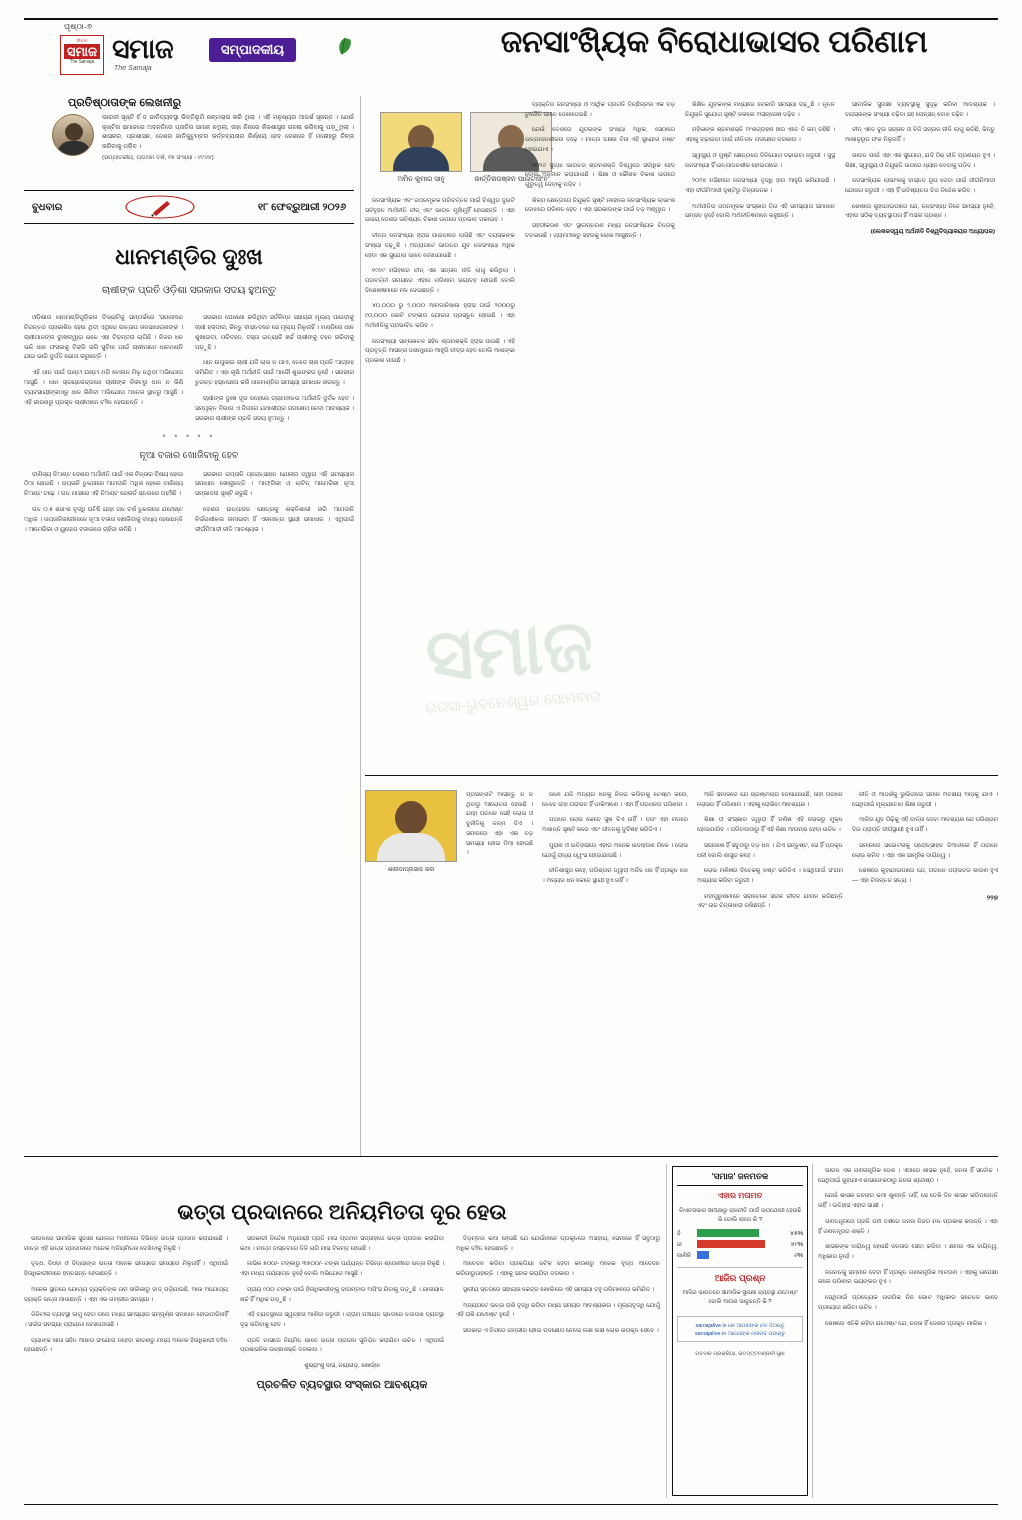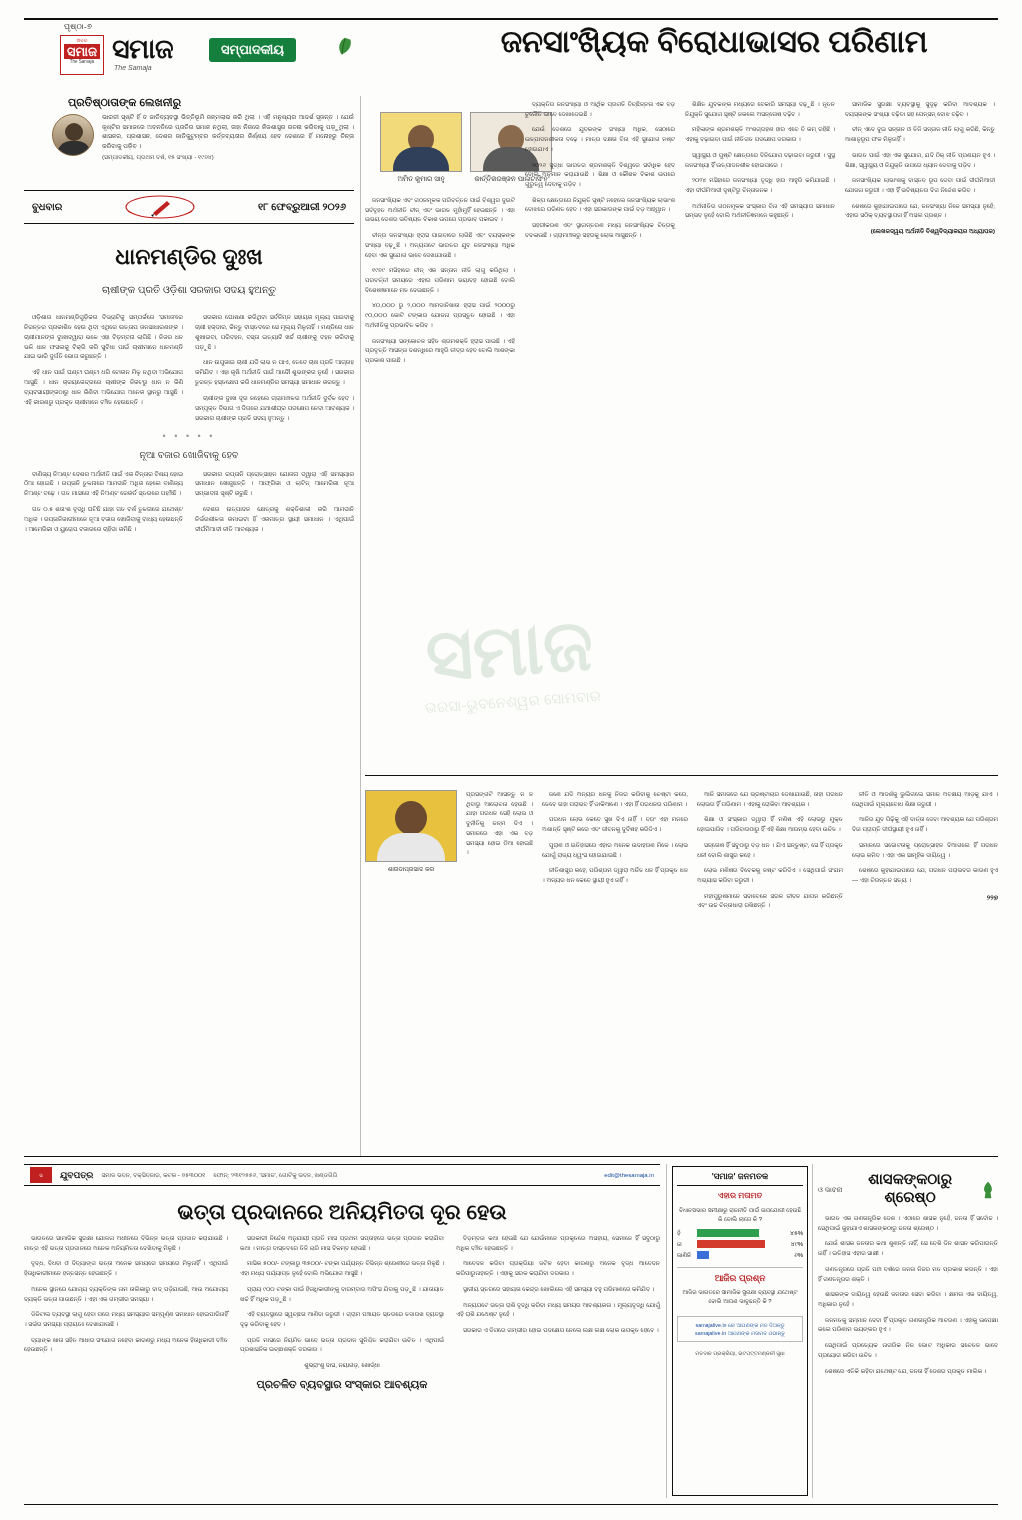--- a/index.html
+++ b/index.html
@@ -43,21 +43,21 @@
   .mh-title {
     position: absolute; left: 78px; top: 12px;
     font-size: 27px; font-weight: bold; color: #111; letter-spacing: -.5px;
   }
   .mh-sub {
     position: absolute; left: 80px; top: 42px;
     font-size: 7px; color: #555; font-style: italic;
   }
   .mh-pill {
     position: absolute; left: 175px; top: 16px;
-    background: #15803d; color: #fff; font-size: 13px; font-weight: bold;
+    background: #4c1d95; color: #fff; font-size: 13px; font-weight: bold;
     padding: 4px 12px; border-radius: 3px;
   }
   .mh-leaf {
     position: absolute; left: 300px; top: 14px; width: 22px; height: 22px;
   }
   .mh-headline {
     position: absolute; left: 360px; top: 2px; width: 640px;
     text-align: center; font-size: 31px; font-weight: bold; color: #111;
     letter-spacing: -.3px;
   }
@@ -456,27 +456,20 @@
         <div class="f2-end">୨୨୭</div>
       </div>
     </div>
   </div>
 
   <div class="watermark">
     <div class="wm-big">ସମାଜ</div>
     <div class="wm-small">ଭରସା-ଭୁବନେଶ୍ୱର ସୋମବାର</div>
   </div>
 
-  <div class="footbar">
-    <div class="fb-logo">ସ</div>
-    <div class="fb-name">ଯୁବପତ୍ର</div>
-    <div>ସମାଜ ଭବନ, ବକ୍ସିବଜାର, କଟକ - ୭୫୩୦୦୧</div>
-    <div>ଫୋନ୍: ୨୩୧୨୫୫୬, 'ସମାଜ', ଗୋଟିକୁ ଭବନ, ଖଣ୍ଡଗିରି</div>
-    <div class="fb-mail">edit@thesamaja.in</div>
-  </div>
 
   <div class="bottom-art">
     <div class="ba-title">ଭତ୍ତା ପ୍ରଦାନରେ ଅନିୟମିତତା ଦୂର ହେଉ</div>
     <div class="ba-cols">
       <div class="bac">
         <p>ଭାରତରେ ସାମାଜିକ ସୁରକ୍ଷା ଯୋଜନା ଅଧୀନରେ ବିଭିନ୍ନ ଭତ୍ତା ପ୍ରଦାନ କରାଯାଉଛି । ମାତ୍ର ଏହି ଭତ୍ତା ପ୍ରଦାନରେ ଅନେକ ଅନିୟମିତତା ଦେଖିବାକୁ ମିଳୁଛି ।</p>
         <p>ବୃଦ୍ଧ, ବିଧବା ଓ ଦିବ୍ୟାଙ୍ଗ ଭତ୍ତା ଅନେକ ସମୟରେ ସମୟରେ ମିଳୁନାହିଁ । ଏଥିପାଇଁ ହିତାଧିକାରୀମାନେ ହନ୍ତସନ୍ତ ହେଉଛନ୍ତି ।</p>
         <p>ଅନେକ ସ୍ଥାନରେ ଯୋଗ୍ୟ ବ୍ୟକ୍ତିଙ୍କ ନାମ ତାଲିକାରୁ ବାଦ୍ ପଡ଼ିଯାଇଛି, ଆଉ ଅଯୋଗ୍ୟ ବ୍ୟକ୍ତି ଭତ୍ତା ପାଉଛନ୍ତି । ଏହା ଏକ ଗମ୍ଭୀର ସମସ୍ୟା ।</p>
         <p>ଡିଜିଟାଲ ବ୍ୟବସ୍ଥା ଲାଗୁ ହେବା ପରେ ମଧ୍ୟ ସମସ୍ୟାର ସମ୍ପୂର୍ଣ୍ଣ ସମାଧାନ ହୋଇପାରିନାହିଁ । ସର୍ଭର ସମସ୍ୟା ପ୍ରାୟତଃ ଦେଖାଯାଉଛି ।</p>
         <p>ବ୍ୟାଙ୍କ ଖାତା ସହିତ ଆଧାର ସଂଯୋଗ ନହେବା କାରଣରୁ ମଧ୍ୟ ଅନେକ ହିତାଧିକାରୀ ବଞ୍ଚିତ ହେଉଛନ୍ତି ।</p>
@@ -524,27 +517,20 @@
     <div class="poll-next">ଆଜିର ପ୍ରଶ୍ନ</div>
     <div class="poll-nq">ଆଜିର ଭାରତରେ ସାମାଜିକ ସୁରକ୍ଷା ବ୍ୟବସ୍ଥା ଯଥେଷ୍ଟ ବୋଲି ଆପଣ ଭାବୁଛନ୍ତି କି ?</div>
     <div class="poll-links">
       <div>samajalive.in ରେ ଆପଣଙ୍କ ମତ ଦିଅନ୍ତୁ</div>
       <div>samajalive.in ଆପଣଙ୍କ ମତାମତ ପଠାନ୍ତୁ</div>
     </div>
     <div class="poll-foot">ମତଦାନ ପ୍ରକ୍ରିୟା, ଭଟପଟ୍ଟମଣ୍ଡଳୀ ସୁଧା</div>
   </div>
 
   <div class="rb">
-    <div class="rb-head">
-      <span class="rb-kicker">ଓ ଭାବନା</span>
-      <span class="rb-title">ଶାସକଙ୍କଠାରୁ ଶ୍ରେଷ୍ଠ</span>
-      <svg class="tree" viewBox="0 0 24 24">
-        <path d="M12 2 C7 7 6 12 9 15 L8 22 L16 22 L15 15 C18 12 17 7 12 2 Z" fill="#3a8f3a"></path>
-      </svg>
-    </div>
     <div class="rb-body">
       <p>ଭାରତ ଏକ ଗଣତାନ୍ତ୍ରିକ ଦେଶ । ଏଠାରେ ଶାସକ ନୁହେଁ, ଜନତା ହିଁ ସର୍ବୋଚ୍ଚ । ସେଥିପାଇଁ କୁହାଯାଏ ଶାସକଙ୍କଠାରୁ ଜନତା ଶ୍ରେଷ୍ଠ ।</p>
       <p>ଯେଉଁ ଶାସକ ଜନତାର କଥା ଶୁଣନ୍ତି ନାହିଁ, ସେ ବେଶି ଦିନ ଶାସନ କରିପାରନ୍ତି ନାହିଁ । ଇତିହାସ ଏହାର ସାକ୍ଷୀ ।</p>
       <p>ଗଣତନ୍ତ୍ରରେ ପ୍ରତି ପାଞ୍ଚ ବର୍ଷରେ ଜନତା ନିଜର ମତ ପ୍ରକାଶ କରନ୍ତି । ଏହା ହିଁ ଗଣତନ୍ତ୍ରର ଶକ୍ତି ।</p>
       <p>ଶାସକଙ୍କ ଦାୟିତ୍ୱ ହେଉଛି ଜନତାର ସେବା କରିବା । କ୍ଷମତା ଏକ ଦାୟିତ୍ୱ, ଅଧିକାର ନୁହେଁ ।</p>
       <p>ଜନମତକୁ ସମ୍ମାନ ଦେବା ହିଁ ପ୍ରକୃତ ଗଣତାନ୍ତ୍ରିକ ଆଚରଣ । ଏହାକୁ ଉପେକ୍ଷା କଲେ ପରିଣାମ ଭୟଙ୍କର ହୁଏ ।</p>
       <p>ସେଥିପାଇଁ ପ୍ରତ୍ୟେକ ନାଗରିକ ନିଜ ଭୋଟ ଅଧିକାର ସଚେତନ ଭାବେ ପ୍ରୟୋଗ କରିବା ଉଚିତ ।</p>
       <p>ଶେଷରେ ଏତିକି କହିବା ଯଥେଷ୍ଟ ଯେ, ଜନତା ହିଁ ଦେଶର ପ୍ରକୃତ ମାଲିକ ।</p>
     </div>
   </div>

